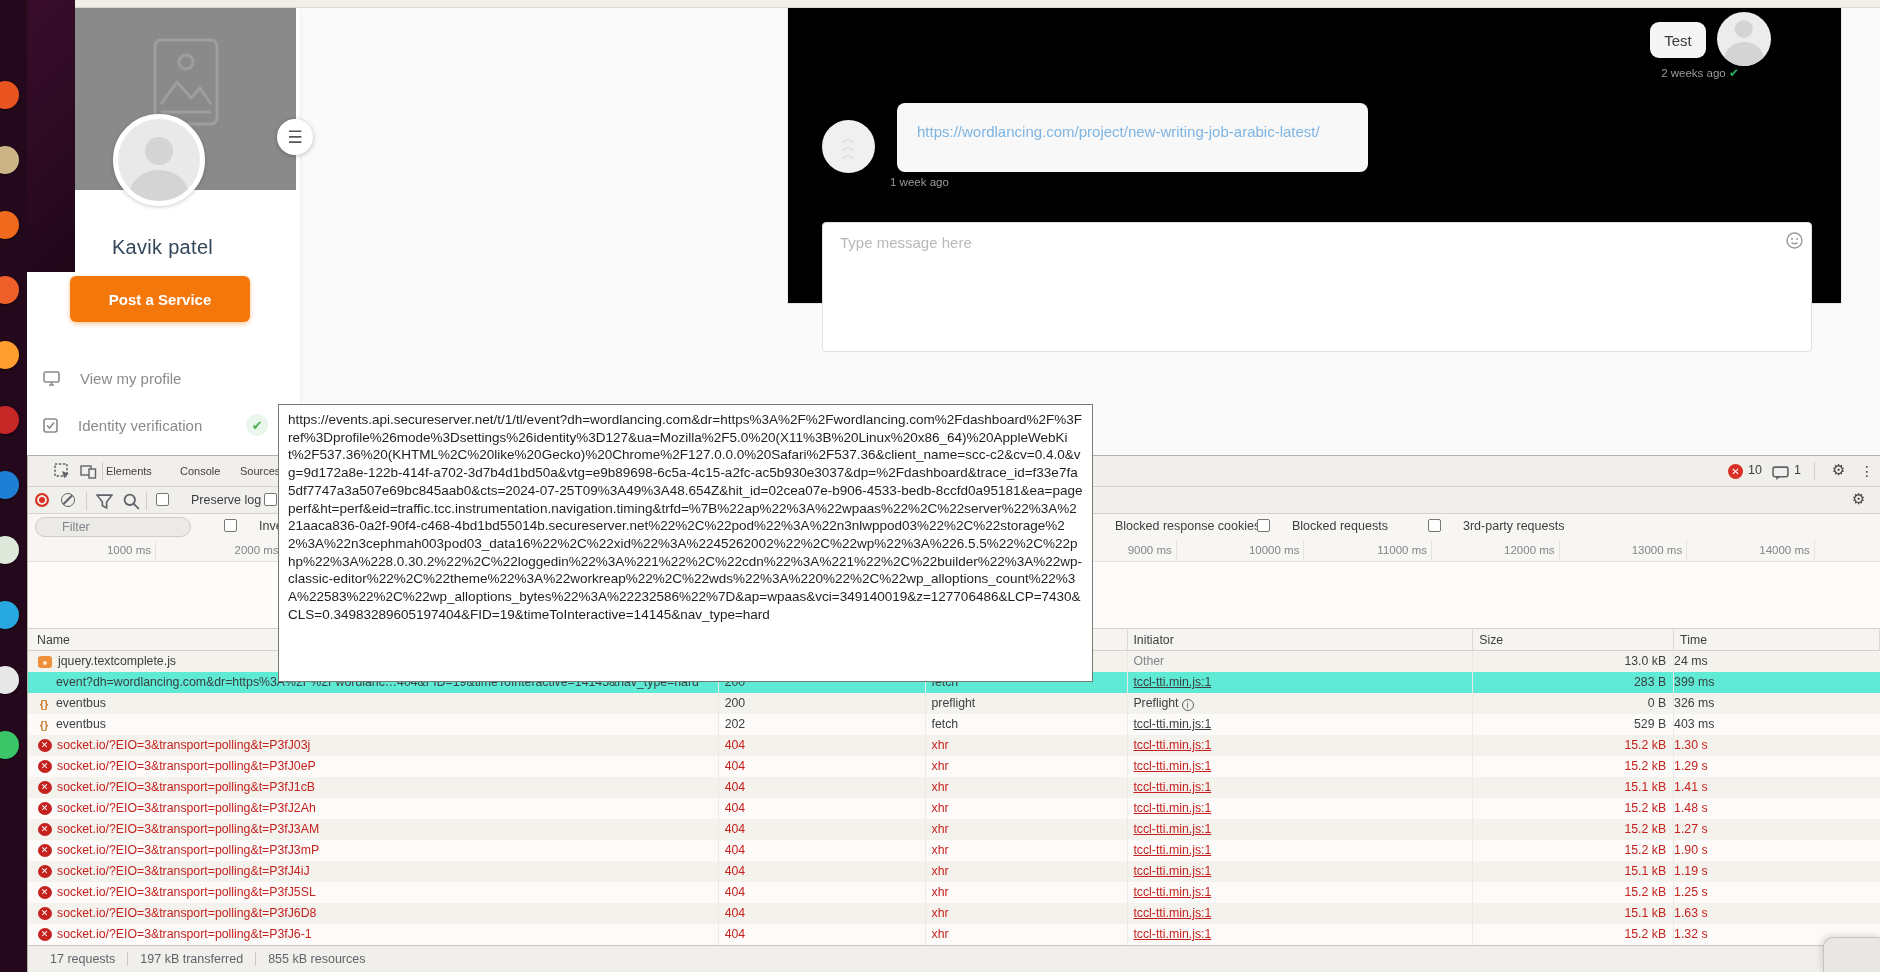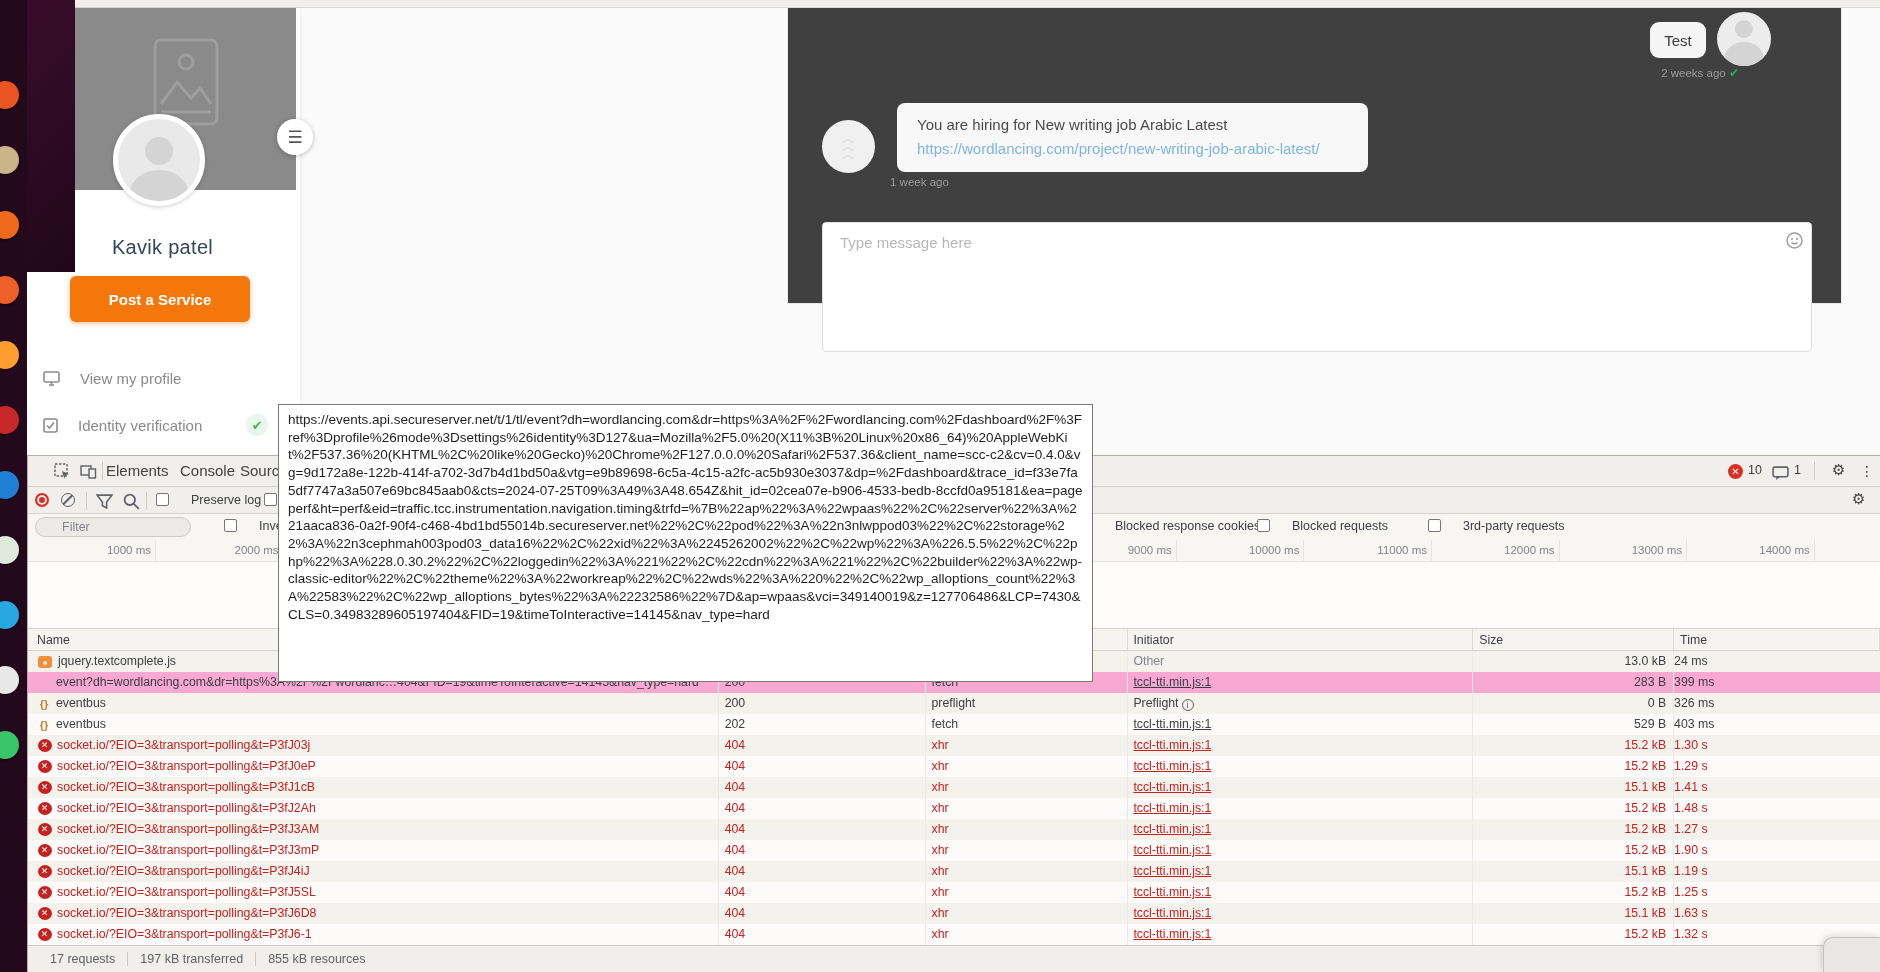--- a/index.html
+++ b/index.html
@@ -33,21 +33,21 @@
     box-shadow:0 2px 5px rgba(244,119,12,.4); }
   .pmenu { position:absolute; left:18px; display:flex; align-items:center; gap:20px; color:#8a8a8a; font-size:15px; }
   .pmenu svg { flex:0 0 auto; }
   .vcheck { display:inline-flex; width:22px; height:22px; border-radius:50%; background:#e9f6ec;
     color:#4caf50; font-size:13px; align-items:center; justify-content:center; margin-left:24px; }
   .menu-fab { position:absolute; left:202px; top:119px; width:36px; height:36px; border-radius:50%;
     background:#fff; box-shadow:0 1px 5px rgba(0,0,0,.25); display:flex; align-items:center; justify-content:center;
     font-size:17px; color:#555; cursor:pointer; }
 
   
-  .chat-card { position:absolute; left:712px; top:8px; width:1055px; height:296px; background:#404040;
+  .chat-card { position:absolute; left:712px; top:8px; width:1055px; height:296px; background:#000000;
     border-left:1px solid #ececec; border-right:1px solid #ececec; border-bottom:1px solid #e4e4e4; }
   .peer-bubble { position:absolute; right:135px; top:14px; min-width:56px; height:36px; background:#f5f5f5;
     border-radius:9px; display:flex; align-items:center; justify-content:center; font-size:15px; color:#3c3c3c; padding:0 12px; }
   .peer-avatar { position:absolute; right:70px; top:4px; width:54px; height:54px; border-radius:50%; background:#ececec; overflow:hidden; }
   .peer-time { position:absolute; right:102px; top:58px; font-size:11.5px; color:#9a9a9a; }
   .peer-time .tick { color:#27ae60; font-size:12px; }
 
   .msg-avatar { position:absolute; left:34px; top:112px; width:53px; height:53px; border-radius:50%; background:#f0f0f0;
     display:flex; flex-direction:column; align-items:center; justify-content:center; color:#d9d9d9; font-size:13px; line-height:8px; font-weight:bold; }
   .msg-bubble { position:absolute; left:109px; top:95px; width:471px; height:69px; background:#f8f8f8; border-radius:8px; padding:13px 20px; }
@@ -64,21 +64,21 @@
   .attach-row { position:absolute; left:34px; top:348px; width:990px; height:40px; }
   .attach-btn { position:absolute; left:2px; top:6px; width:24px; height:26px; cursor:pointer; }
   .attach-sep { position:absolute; left:31px; top:0; width:1px; height:40px; background:#e3e3e3; }
   .send-btn { position:absolute; right:6px; top:4px; width:67px; height:28px; background:#f4770c; color:#fff;
     border:none; border-radius:3px; font-size:13.5px; cursor:pointer; }
 
   
   .devtools { position:absolute; left:27px; top:455px; right:0; bottom:0; background:#f8f6f3;
     border-left:1px solid #b3afa9; border-top:1px solid #b3afa9; z-index:4; font-size:12.5px; color:#3c4043; }
   .dt-tabbar { position:absolute; left:0; top:0; right:0; height:31px; background:#f1efec; border-bottom:1px solid #d5d2cc; }
-  .dt-tab { position:absolute; top:0; height:30px; line-height:30px; font-size:15px; color:#45423e; padding:0 6px; cursor:pointer; }
+  .dt-tab { position:absolute; top:0; height:30px; line-height:30px; font-size:11px; color:#45423e; padding:0 6px; cursor:pointer; }
   .dt-ico { position:absolute; top:7px; width:17px; height:17px; color:#5f6368; cursor:pointer; }
   .dt-sep { position:absolute; top:6px; width:1px; height:18px; background:#d0cdc7; }
   .err-badge { position:absolute; top:8px; width:15px; height:15px; border-radius:50%; background:#d93025; color:#fff;
     font-size:10px; font-weight:bold; text-align:center; line-height:15px; }
   .badge-num { position:absolute; top:7px; font-size:12.5px; color:#3c4043; }
 
   .dt-toolbar { position:absolute; left:0; top:31px; right:0; height:27px; background:#f1efec; border-bottom:1px solid #d5d2cc; }
   .rec-btn { position:absolute; left:7px; top:6px; width:14px; height:14px; border-radius:50%;
     border:2px solid #d93025; background:#d93025; box-shadow:inset 0 0 0 2px #f1efec; cursor:pointer; }
   .clear-btn { position:absolute; left:33px; top:6px; width:14px; height:14px; border-radius:50%; border:1.5px solid #5f6368; cursor:pointer; }
@@ -94,21 +94,21 @@
 
   .dt-ruler { position:absolute; left:0; top:84px; right:0; height:22px; border-bottom:1px solid #e5e2dd; }
   .ruler-label { position:absolute; top:4px; font-size:11.5px; color:#80868b; transform:translateX(-100%); white-space:nowrap; }
   .ruler-tick { position:absolute; top:0; width:1px; height:89px; background:#e7e4df; }
   .dt-overview { position:absolute; left:0; top:106px; right:0; height:67px; background:#fdfcfa; border-bottom:1px solid #d5d2cc; }
 
   .dt-header { position:absolute; left:0; top:173px; right:0; height:22px; background:#f6f4f1; border-bottom:1px solid #d5d2cc; }
   .dt-rows { position:absolute; left:0; top:195px; right:0; height:295px; overflow:hidden; }
   .net-row { position:relative; height:21px; display:flex; background:#fcfbf9; }
   .net-row.striped { background:#f4f2ed; }
-  .net-row.hovered { background:#f9a8d4; }
+  .net-row.hovered { background:#5eead4; }
   .net-row.error { color:#c5221f; }
   .cell { height:21px; line-height:21px; white-space:nowrap; overflow:hidden; border-right:1px solid #eceae5; font-size:12.3px; }
   .dt-header .cell { line-height:22px; height:22px; color:#3c4043; border-right:1px solid #dcd8d2; }
   .c-name { width:691px; padding-left:9px; display:flex; align-items:center; gap:5px; }
   .c-status { width:207px; padding-left:6px; }
   .c-type { width:203px; padding-left:6px; }
   .c-init { width:345px; padding-left:5px; }
   .c-size { width:201px; text-align:right; padding-right:7px; }
   .c-time { width:206px; padding-right:5px; border-right:none; }
   .init-link { text-decoration:underline; color:#3c4043; cursor:pointer; }
@@ -189,21 +189,20 @@
       <div class="peer-time">
         <span>2 weeks ago</span> <span class="tick">✔</span>
       </div>
 
       <div class="msg-avatar">
         <span>︿</span>
           <span>︿</span>
           <span>︿</span>
       </div>
       <div class="msg-bubble">
-        <div class="msg-title">You are hiring for New writing job Arabic Latest</div>
         <div class="msg-link">https://wordlancing.com/project/new-writing-job-arabic-latest/</div>
       </div>
       <div class="msg-time">1 week ago</div>
 
       <div class="composer">
         <textarea class="composer-input" placeholder="Type message here" style=""></textarea>
         <svg class="emoji-btn" viewBox="0 0 17 17">
           <circle cx="8.5" cy="8.5" r="7.5" fill="none" stroke="#9a9a9a" stroke-width="1.4"></circle>
           <circle cx="6" cy="7" r="1" fill="#9a9a9a"></circle>
             <circle cx="11" cy="7" r="1" fill="#9a9a9a"></circle>

